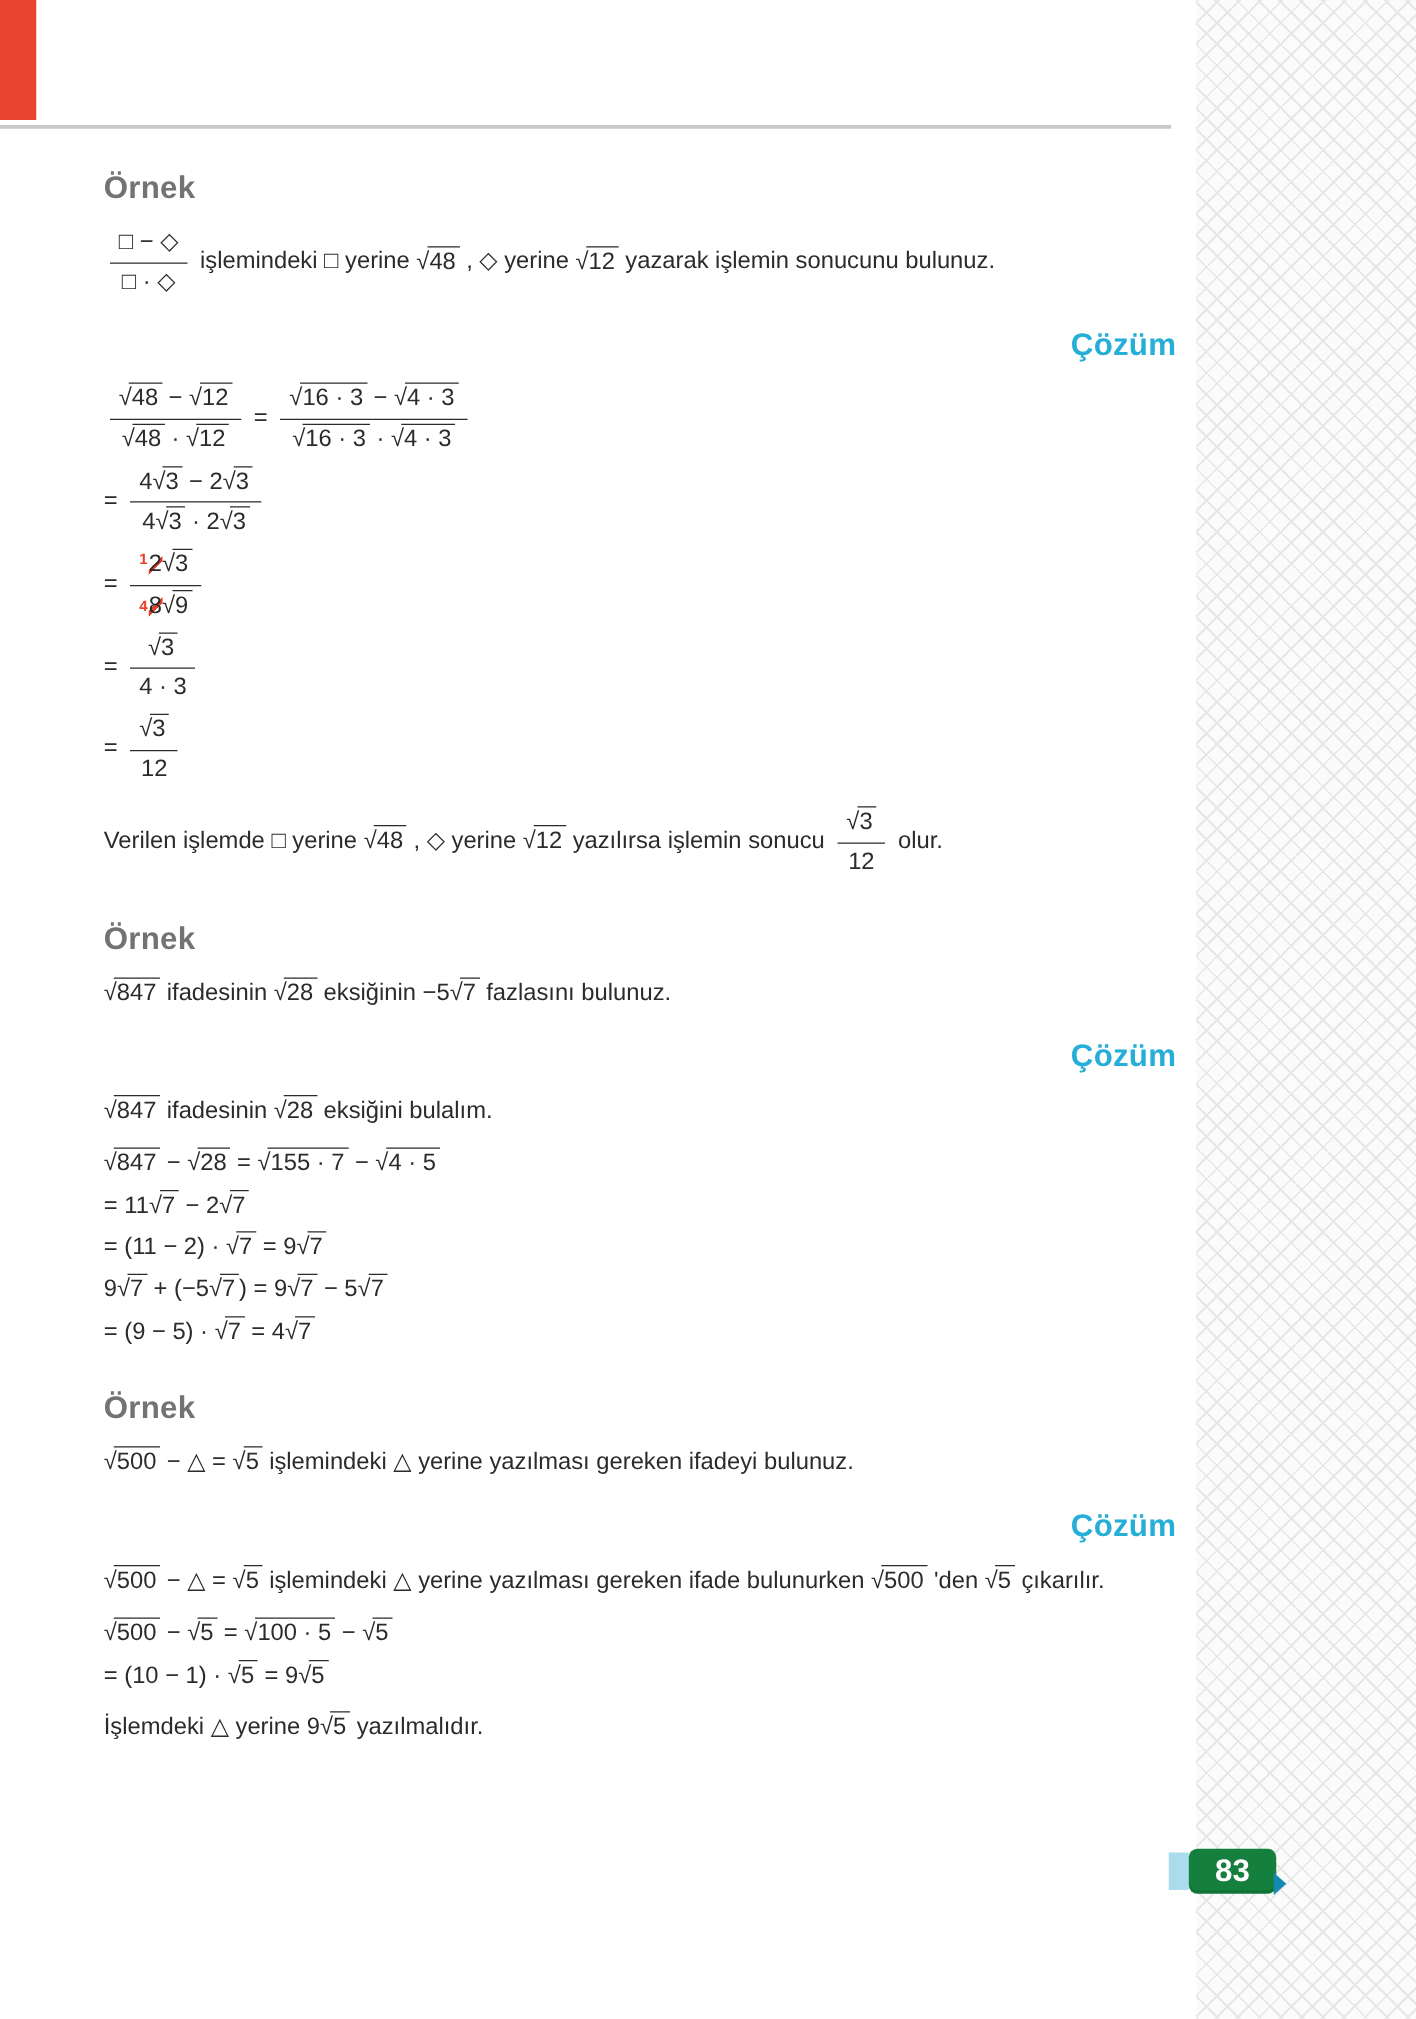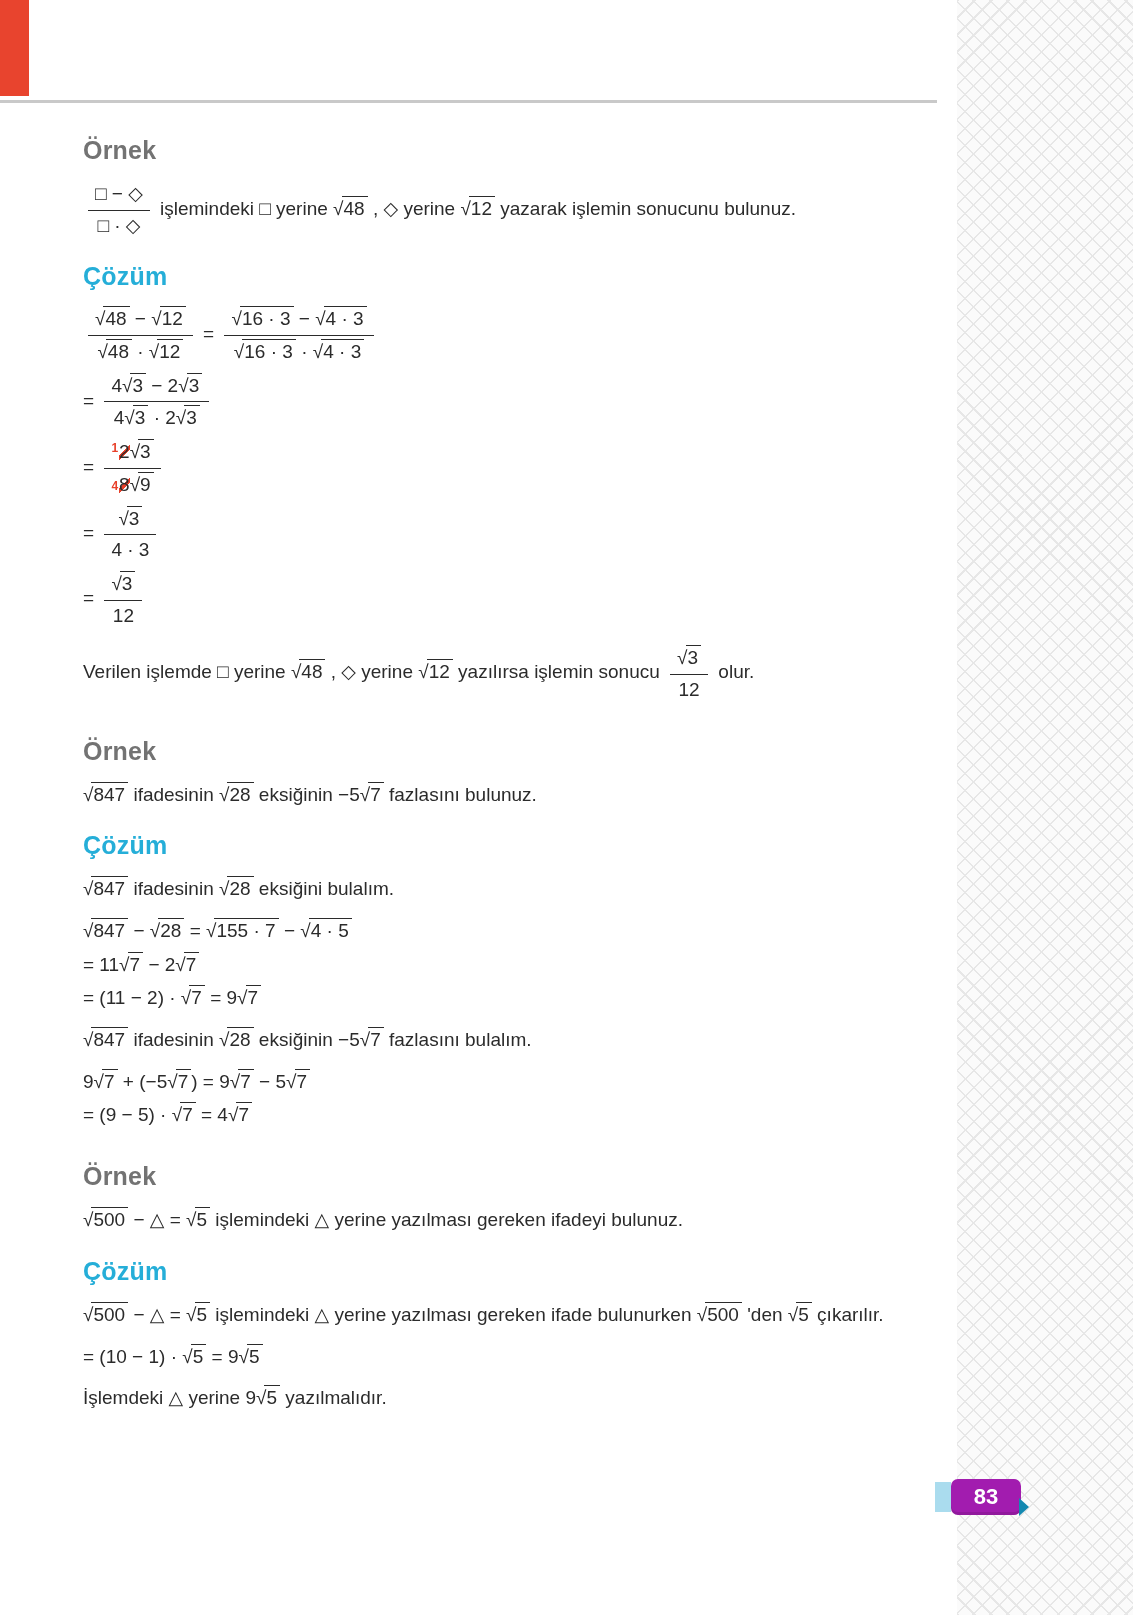--- a/index.html
+++ b/index.html
@@ -22,21 +22,21 @@
     background-image:
       repeating-linear-gradient(45deg, #e7e7e7 0, #e7e7e7 1.5px, transparent 1.5px, transparent 12px),
       repeating-linear-gradient(135deg, #e7e7e7 0, #e7e7e7 1.5px, transparent 1.5px, transparent 12px);
   }
 
   
   .content { position: absolute; left: 83px; top: 136px; width: 858px; }
   h2 { font-size: 25px; font-weight: bold; letter-spacing: 0.2px; margin: 0; }
   .ornek { color: #737373; margin: 34px 0 14px; }
   section:first-child .ornek { margin-top: 0; }
-  .cozum { color: #25aed8; margin: 24px 0 14px; }
+  .cozum { color: #25aed8; margin: 24px 0 14px; text-align: right; }
 
   .ml { font-size: 19px; line-height: 1.3; margin: 16px 0; }
   .ml.tight { margin: 8px 0; }
   .ml.fr { margin: 7px 0; }
   .ind95  { margin-left: 95px; }
   .ind105 { margin-left: 105px; }
   .ind124 { margin-left: 124px; }
   .conclusion { }
 
   
@@ -50,22 +50,22 @@
   .redsmb { color: #e8402a; font-size: 12px; vertical-align: 1px; margin-right: 1px; font-weight: bold; }
   .cancel {
     display: inline-block;
     background-image: linear-gradient(135deg, transparent 44%, #e8402a 44%, #e8402a 56%, transparent 56%);
   }
 
   
   .page-badge { position: absolute; left: 935px; top: 1478px; display: flex; align-items: center; height: 38px; }
   .badge-tail { width: 16px; height: 30px; background: #aadcee; }
   .badge-body {
-    width: 70px; height: 36px; background: #a21caf; border-radius: 7px;
-    color: #fff; font-weight: bold; font-size: 22px;
+    width: 70px; height: 36px; background: #15803d; border-radius: 7px;
+    color: #fff; font-weight: bold; font-size: 25px;
     display: flex; align-items: center; justify-content: center;
     box-shadow: inset 0 -3px 0 rgba(0,0,0,0.10);
   }
   .badge-notch {
     width: 0; height: 0; margin-left: -2px; align-self: flex-end;
     border-top: 9px solid transparent; border-bottom: 9px solid transparent;
     border-left: 10px solid #1489b1;
   }
 </style>
 </head>
@@ -91,30 +91,30 @@
     </section>
 
     <section>
       <h2 class="ornek">Örnek</h2>
       <div class="ml"><span class="sqrt"><span class="rsign">√</span><span class="rad">847</span></span>  ifadesinin  <span class="sqrt"><span class="rsign">√</span><span class="rad">28</span></span>  eksiğinin  −5<span class="sqrt"><span class="rsign">√</span><span class="rad">7</span></span>  fazlasını bulunuz.</div>
       <h2 class="cozum">Çözüm</h2>
       <div class="ml"><span class="sqrt"><span class="rsign">√</span><span class="rad">847</span></span>  ifadesinin  <span class="sqrt"><span class="rsign">√</span><span class="rad">28</span></span>  eksiğini bulalım.</div>
       <div class="ml tight"><span class="sqrt"><span class="rsign">√</span><span class="rad">847</span></span> − <span class="sqrt"><span class="rsign">√</span><span class="rad">28</span></span> = <span class="sqrt"><span class="rsign">√</span><span class="rad">155 · 7</span></span> − <span class="sqrt"><span class="rsign">√</span><span class="rad">4 · 5</span></span></div>
       <div class="ml tight ind105">= 11<span class="sqrt"><span class="rsign">√</span><span class="rad">7</span></span> − 2<span class="sqrt"><span class="rsign">√</span><span class="rad">7</span></span></div>
       <div class="ml tight ind105">= (11 − 2) · <span class="sqrt"><span class="rsign">√</span><span class="rad">7</span></span> = 9<span class="sqrt"><span class="rsign">√</span><span class="rad">7</span></span></div>
-      <div class="ml"><span class="sqrt"><span class="rsign">√</span><span class="rad">847</span></span>  ifadesinin  <span class="sqrt"><span class="rsign">√</span><span class="rad">28</span></span>  eksiğinin  −5<span class="sqrt"><span class="rsign">√</span><span class="rad">7</span></span>  fazlasını bulalım.</div>
       <div class="ml tight">9<span class="sqrt"><span class="rsign">√</span><span class="rad">7</span></span> + (−5<span class="sqrt"><span class="rsign">√</span><span class="rad">7</span></span>) = 9<span class="sqrt"><span class="rsign">√</span><span class="rad">7</span></span> − 5<span class="sqrt"><span class="rsign">√</span><span class="rad">7</span></span></div>
       <div class="ml tight ind124">= (9 − 5) · <span class="sqrt"><span class="rsign">√</span><span class="rad">7</span></span> = 4<span class="sqrt"><span class="rsign">√</span><span class="rad">7</span></span></div>
     </section>
 
     <section>
       <h2 class="ornek">Örnek</h2>
       <div class="ml"><span class="sqrt"><span class="rsign">√</span><span class="rad">500</span></span> − △ = <span class="sqrt"><span class="rsign">√</span><span class="rad">5</span></span>  işlemindeki  △  yerine yazılması gereken ifadeyi bulunuz.</div>
       <h2 class="cozum">Çözüm</h2>
       <div class="ml"><span class="sqrt"><span class="rsign">√</span><span class="rad">500</span></span> − △ = <span class="sqrt"><span class="rsign">√</span><span class="rad">5</span></span>  işlemindeki  △  yerine yazılması gereken ifade bulunurken  <span class="sqrt"><span class="rsign">√</span><span class="rad">500</span></span> 'den  <span class="sqrt"><span class="rsign">√</span><span class="rad">5</span></span>  çıkarılır.</div>
+      <div class="ml tight"><span class="sqrt"><span class="rsign">√</span><span class="rad">500</span></span> − <span class="sqrt"><span class="rsign">√</span><span class="rad">5</span></span> = <span class="sqrt"><span class="rsign">√</span><span class="rad">100 · 5</span></span> − <span class="sqrt"><span class="rsign">√</span><span class="rad">5</span></span></div>
       <div class="ml tight ind95">= (10 − 1) · <span class="sqrt"><span class="rsign">√</span><span class="rad">5</span></span> = 9<span class="sqrt"><span class="rsign">√</span><span class="rad">5</span></span></div>
       <div class="ml conclusion">İşlemdeki  △  yerine  9<span class="sqrt"><span class="rsign">√</span><span class="rad">5</span></span>  yazılmalıdır.</div>
     </section>
 
   </main>
 
   <div class="page-badge">
     <div class="badge-tail"></div>
     <div class="badge-body">
       <span>83</span>

